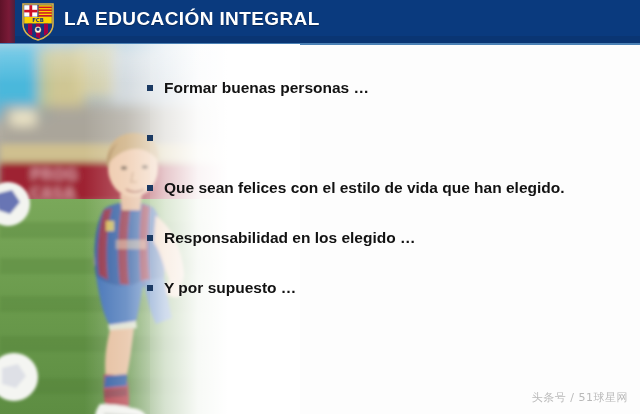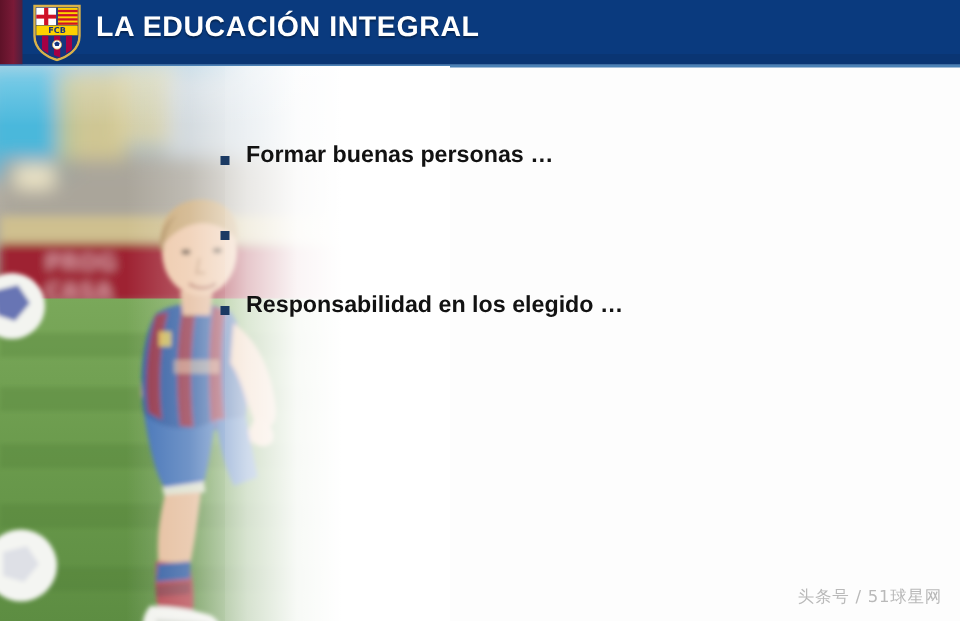--- a/index.html
+++ b/index.html
@@ -120,21 +120,21 @@
   .bullets {
     position: absolute;
     left: 147px;
     top: 78px;
     width: 480px;
   }
   .bullet-row {
     position: relative;
     height: 50px;
     display: flex;
-    align-items: center;
+    align-items: flex-start;
   }
   .bullet-marker {
     width: 6px;
     height: 6px;
     background: #1b3a63;
     margin-top: 7px;
     margin-right: 11px;
     flex: 0 0 auto;
   }
   .bullet-text {
@@ -314,24 +314,32 @@
 
     <div class="bullet-row">
       <div class="bullet-marker"></div>
       <div class="bullet-text">Formar buenas personas …</div>
     </div>
 
     <div class="bullet-row">
       <div class="bullet-marker"></div>
     </div>
 
+    <div class="bullet-row">
+      <div class="bullet-marker"></div>
+      <div class="bullet-text">Que sean felices con el estilo de vida que han elegido.</div>
+    </div>
 
     <div class="bullet-row">
       <div class="bullet-marker"></div>
       <div class="bullet-text">Responsabilidad en los elegido …</div>
     </div>
 
+    <div class="bullet-row">
+      <div class="bullet-marker"></div>
+      <div class="bullet-text">Y por supuesto …</div>
+    </div>
 
   </div>
 
   <div class="watermark">头条号 / 51球星网</div>
 
 </div>
 
 </body></html>

